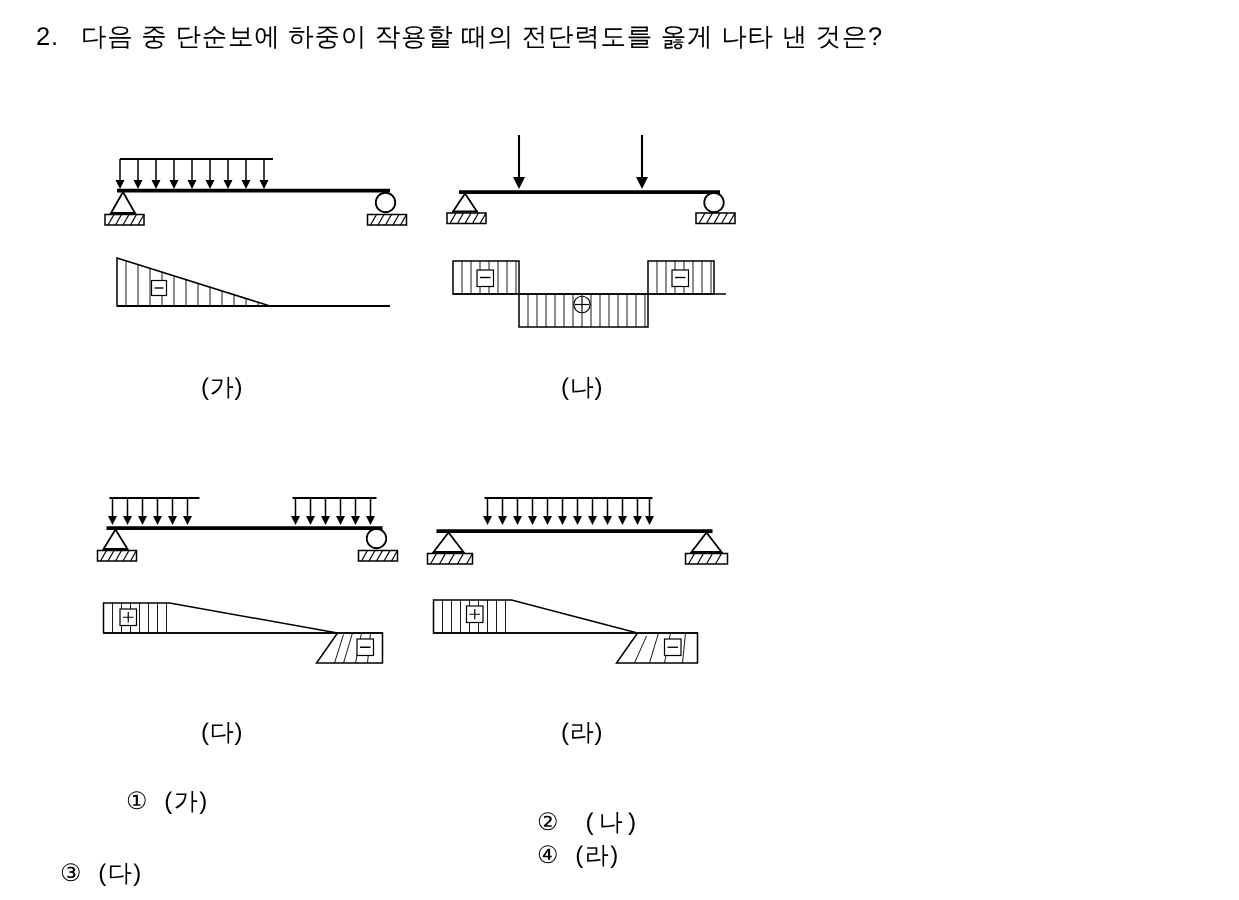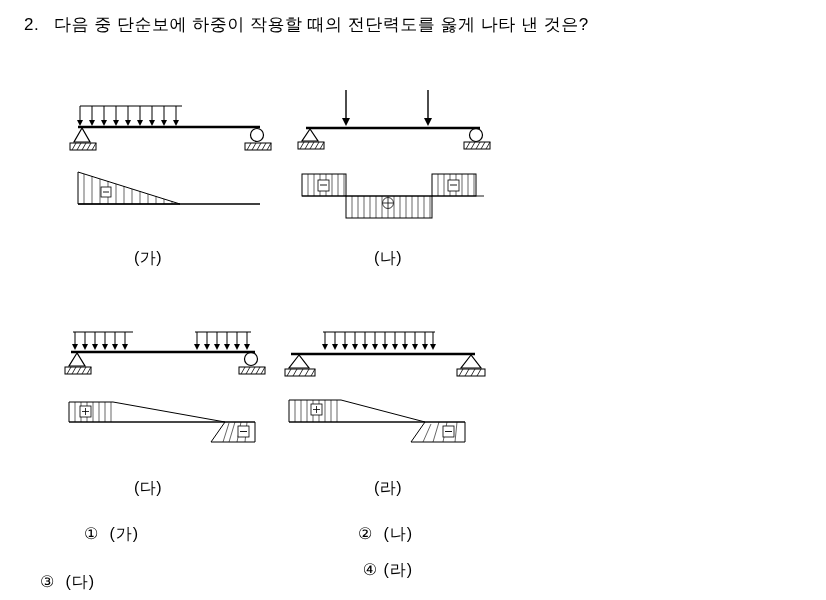--- a/index.html
+++ b/index.html
@@ -57,23 +57,23 @@
     top: 524px;
     width: 600px;
     font-size: 16px;
   }
   .choice {
     position: absolute;
     white-space: nowrap;
     letter-spacing: 1px;
   }
   .c1 { left: 0px;   top: 0px; margin-left: 44px; }
-  .c2 { left: 318px; top: 0px; }
+  .c2 { left: 318px; top: 14px; font-family: Liberation Mono, monospace; }
   .c3 { left: 0px;   top: 48px; }
-  .c4 { left: 318px; top: 36px; text-align: right; }
+  .c4 { left: 318px; top: 36px; }
   .circnum {
     display: inline-block;
     width: 20px;
   }
   svg { display: block; }
 </style>
 </head>
 <body>
 
 <div class="page">

